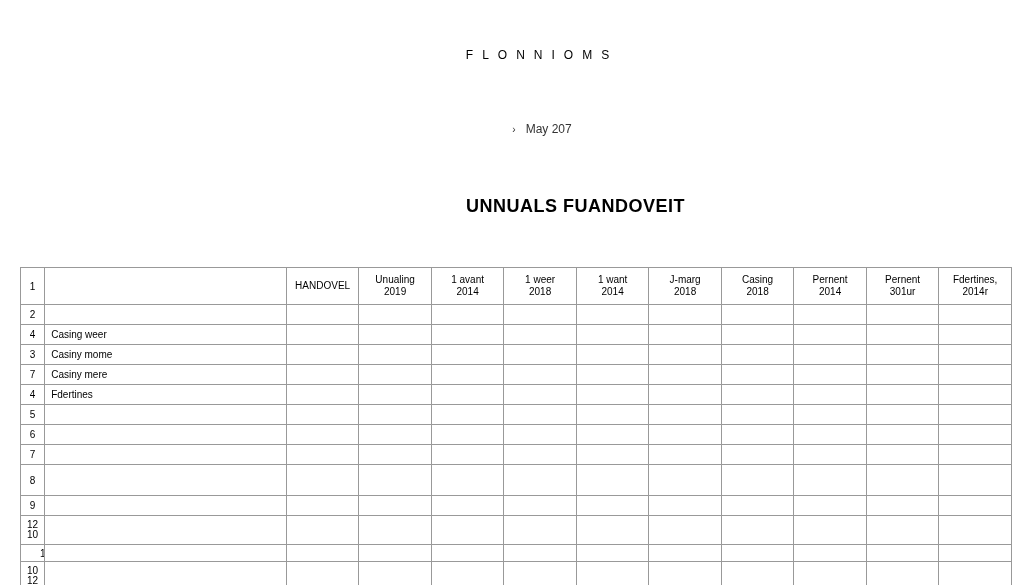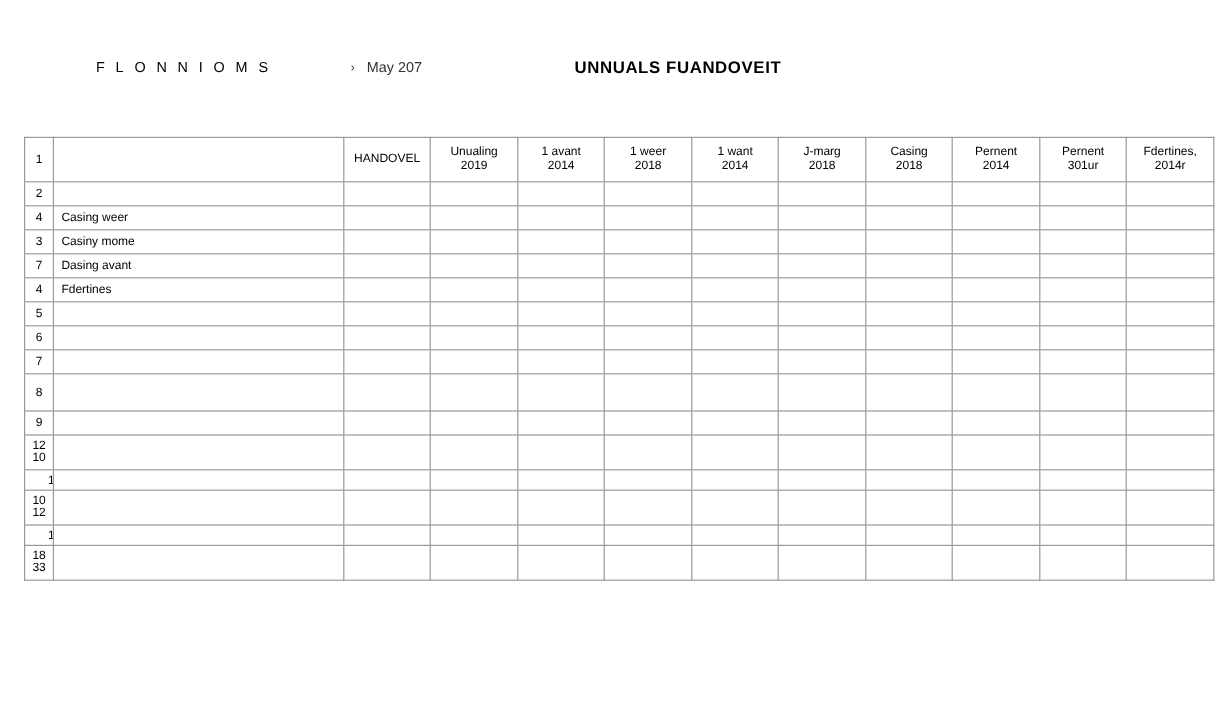--- a/index.html
+++ b/index.html
@@ -13,39 +13,40 @@
   .page {
     padding: 48px 20px 20px 20px;
     box-sizing: border-box;
   }
   .header {
     display: flex;
     align-items: center;
     margin-left: 60px;
     margin-bottom: 50px;
     gap: 60px;
+    flex-direction: column;
   }
   .brand {
     font-size: 12px;
     letter-spacing: 9px;
     font-weight: 400;
   }
   .crumb {
     display: flex;
     align-items: center;
     gap: 10px;
     font-size: 12px;
     color: #333;
   }
   .chevron {
     font-size: 10px;
     color: #333;
   }
   .title {
-    font-size: 14px;
+    font-size: 18px;
     font-weight: 700;
     letter-spacing: 0.5px;
     margin-left: 67px;
   }
   table {
     border-collapse: collapse;
     width: 992px;
     table-layout: fixed;
   }
   col.num  { width: 24px; }
@@ -183,21 +184,21 @@
           <td></td>
           <td></td>
           <td></td>
           <td></td>
           <td></td>
           <td></td>
           <td></td>
         </tr>
         <tr>
           <td class="num">7</td>
-          <td>Dasing avant</td>
+          <td>Casiny mere</td>
           <td></td>
           <td></td>
           <td></td>
           <td></td>
           <td></td>
           <td></td>
           <td></td>
           <td></td>
           <td></td>
           <td></td>

